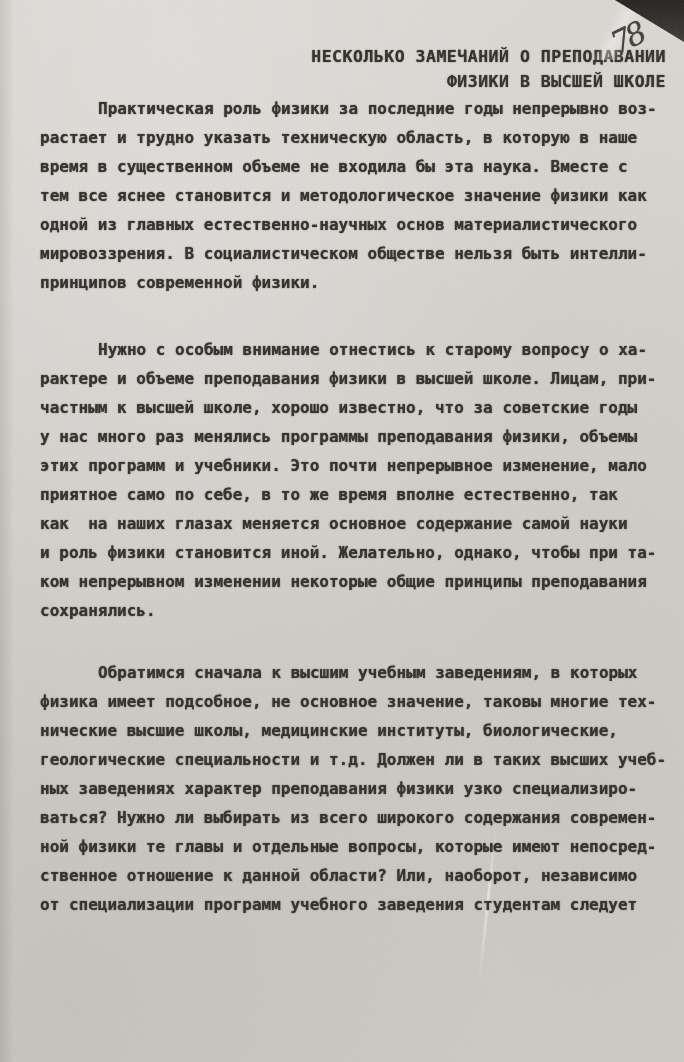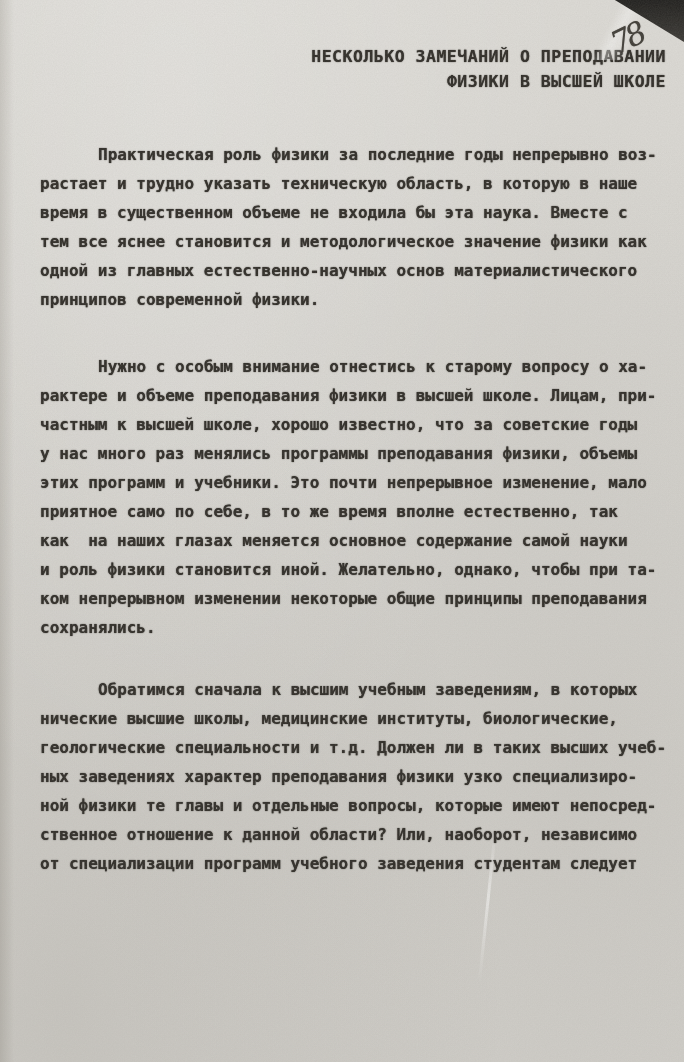--- a/index.html
+++ b/index.html
@@ -54,21 +54,21 @@
     filter:blur(.25px);
   }
   .title{
     margin-top:44px;
     text-align:right;
     padding-left:26px;
     font-size:16.5px;line-height:25px;
     letter-spacing:.5px;
   }
   .para{margin:0;}
-  .p1{margin-top:46px;}
+  .p1{}
   .p2{margin-top:38px;}
   .p3{margin-top:33px;}
   .ln{white-space:pre;height:29px;}
   .ind{padding-left:58px;}
 </style>
 </head>
 <body>
 
 <svg width="0" height="0" style="position:absolute">
   <filter id="grain" x="0" y="0" width="100%" height="100%">
@@ -90,41 +90,44 @@
       <div class="ln-title">НЕСКОЛЬКО ЗАМЕЧАНИЙ О ПРЕПОДАВАНИИ</div>
       <div class="ln-title">ФИЗИКИ В ВЫСШЕЙ ШКОЛЕ</div>
     </div>
 
     <div class="para p1">
       <div class="ln ind">Практическая роль физики за последние годы непрерывно воз-</div>
       <div class="ln">растает и трудно указать техническую область, в которую в наше</div>
       <div class="ln">время в существенном объеме не входила бы эта наука. Вместе с</div>
       <div class="ln">тем все яснее становится и методологическое значение физики как</div>
       <div class="ln">одной из главных естественно-научных основ материалистического</div>
+      <div class="ln">мировоззрения. В социалистическом обществе нельзя быть интелли-</div>
       <div class="ln">принципов современной физики.</div>
     </div>
 
     <div class="para p2">
       <div class="ln ind">Нужно с особым внимание отнестись к старому вопросу о ха-</div>
       <div class="ln">рактере и объеме преподавания физики в высшей школе. Лицам, при-</div>
       <div class="ln">частным к высшей школе, хорошо известно, что за советские годы</div>
       <div class="ln">у нас много раз менялись программы преподавания физики, объемы</div>
       <div class="ln">этих программ и учебники. Это почти непрерывное изменение, мало</div>
       <div class="ln">приятное само по себе, в то же время вполне естественно, так</div>
       <div class="ln">как  на наших глазах меняется основное содержание самой науки</div>
       <div class="ln">и роль физики становится иной. Желательно, однако, чтобы при та-</div>
       <div class="ln">ком непрерывном изменении некоторые общие принципы преподавания</div>
       <div class="ln">сохранялись.</div>
     </div>
 
     <div class="para p3">
       <div class="ln ind">Обратимся сначала к высшим учебным заведениям, в которых</div>
+      <div class="ln">физика имеет подсобное, не основное значение, таковы многие тех-</div>
       <div class="ln">нические высшие школы, медицинские институты, биологические,</div>
       <div class="ln">геологические специальности и т.д. Должен ли в таких высших учеб-</div>
       <div class="ln">ных заведениях характер преподавания физики узко специализиро-</div>
+      <div class="ln">ваться? Нужно ли выбирать из всего широкого содержания современ-</div>
       <div class="ln">ной физики те главы и отдельные вопросы, которые имеют непосред-</div>
       <div class="ln">ственное отношение к данной области? Или, наоборот, независимо</div>
       <div class="ln">от специализации программ учебного заведения студентам следует</div>
     </div>
 
   </div>
 
   <div class="noise"></div>
 </div>
 

